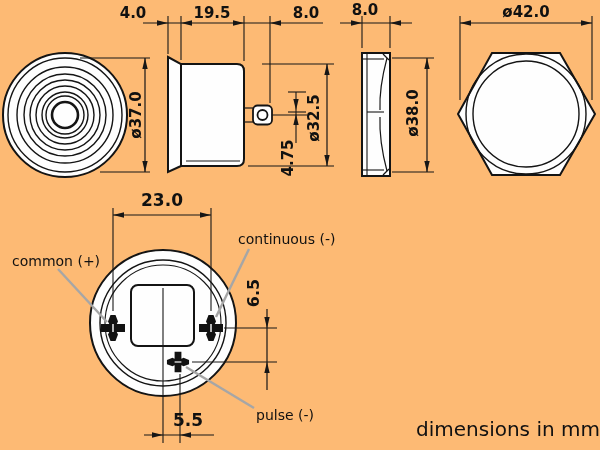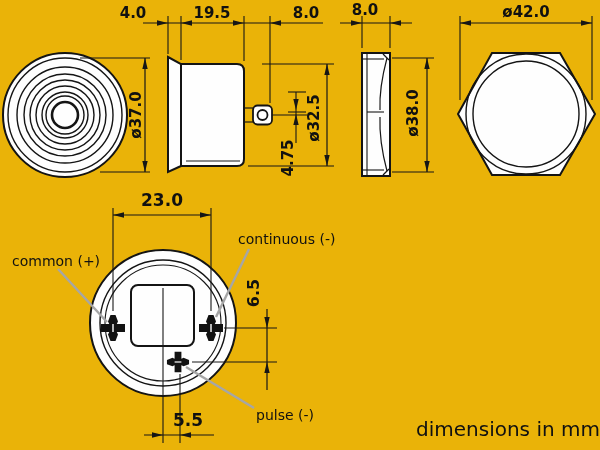--- a/index.html
+++ b/index.html
@@ -1,16 +1,16 @@
 <!DOCTYPE html>
 <html><head>
 <meta charset="utf-8">
 <style>
   html,body{margin:0;padding:0;background:#ffffff;}
-  .canvas{position:relative;width:600px;height:450px;background:#eab308;overflow:hidden;
+  .canvas{position:relative;width:600px;height:450px;background:#fdba74;overflow:hidden;
           font-family:"DejaVu Sans",sans-serif;}
   svg{display:block;}
   .ln{stroke:#161616;stroke-width:1.2;fill:none;stroke-linecap:butt;}
   .ln-thin{stroke:#161616;stroke-width:1.1;fill:none;}
   .part{stroke:#141414;stroke-width:2;fill:#fefefe;}
   .part-thin{stroke:#141414;stroke-width:1.4;fill:none;}
   .arrow{fill:#161616;stroke:none;}
   .leader{stroke:#a6a6a6;stroke-width:2.4;fill:none;}
   .pin{fill:#121212;stroke:none;}
   text{fill:#111;}

